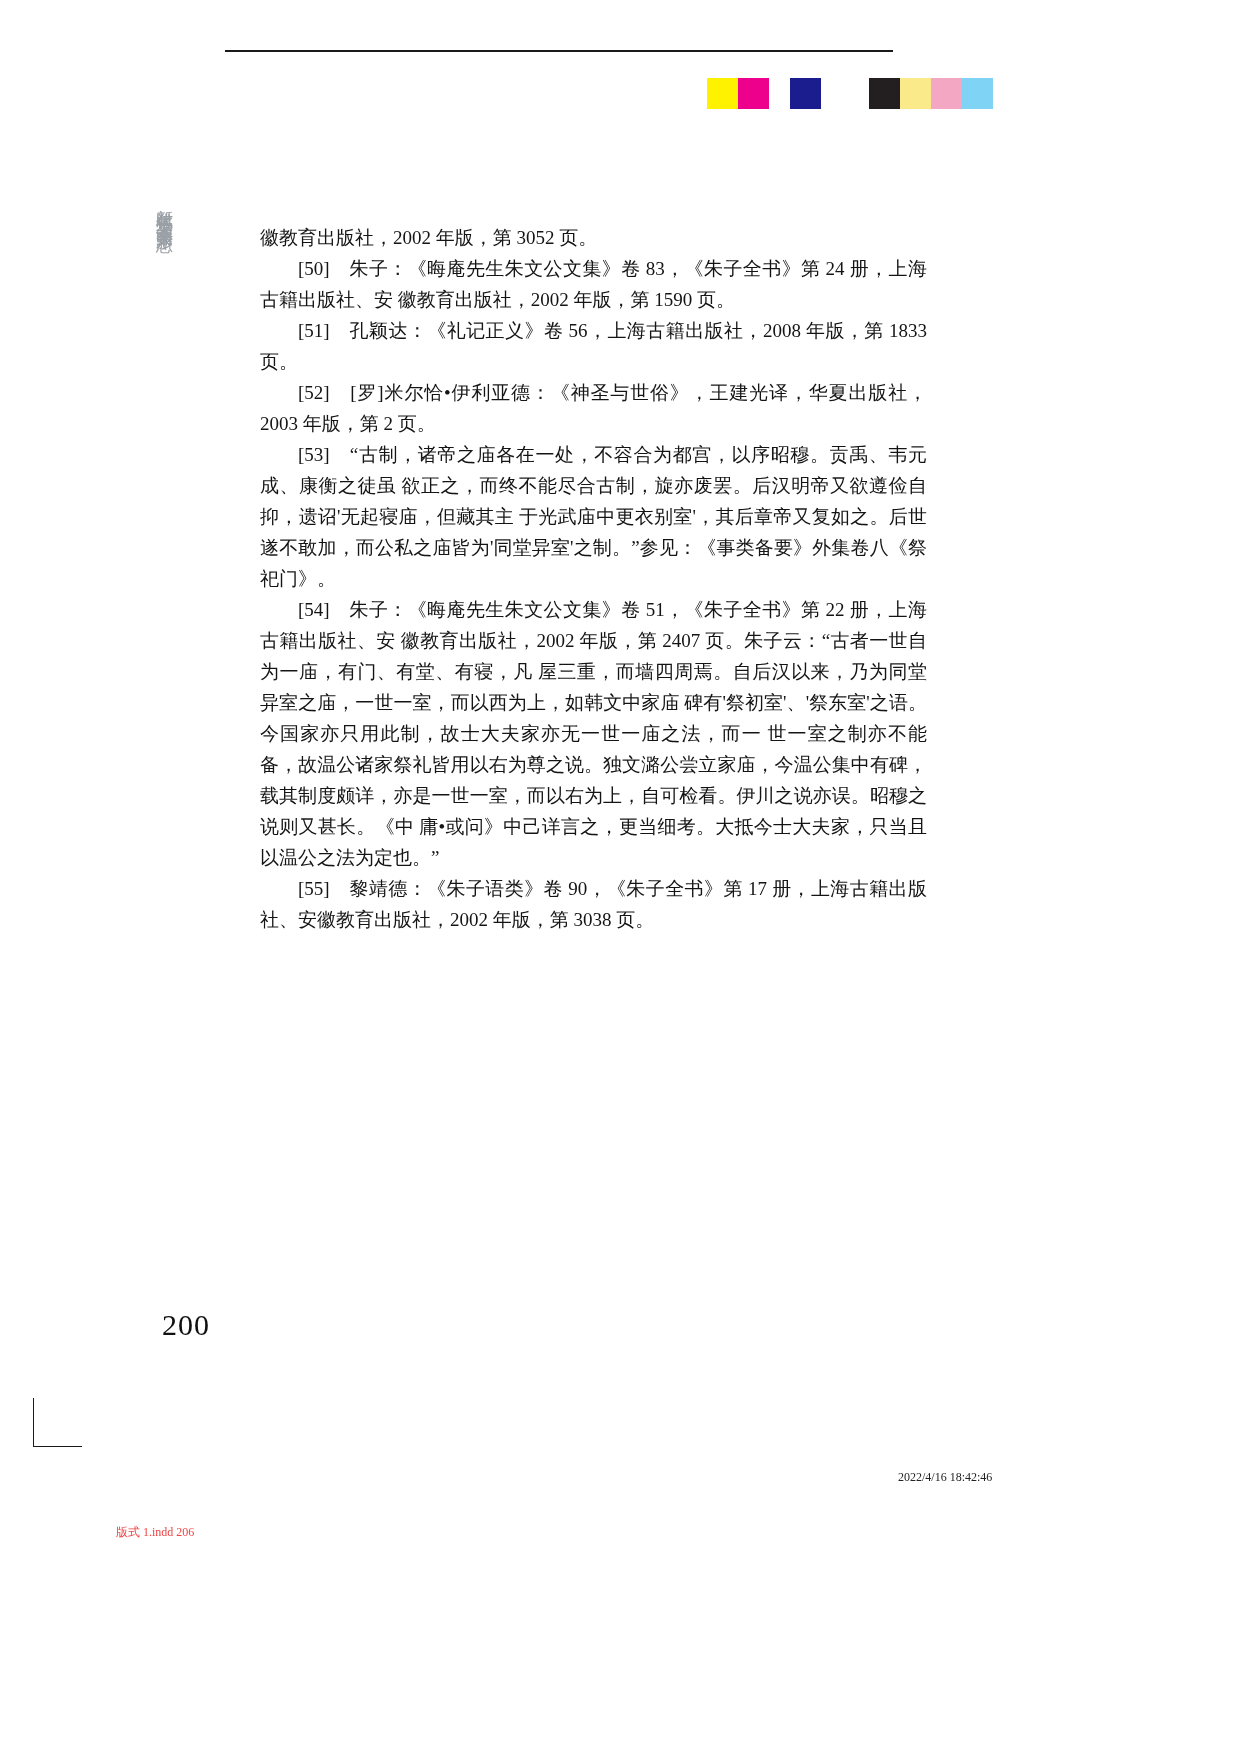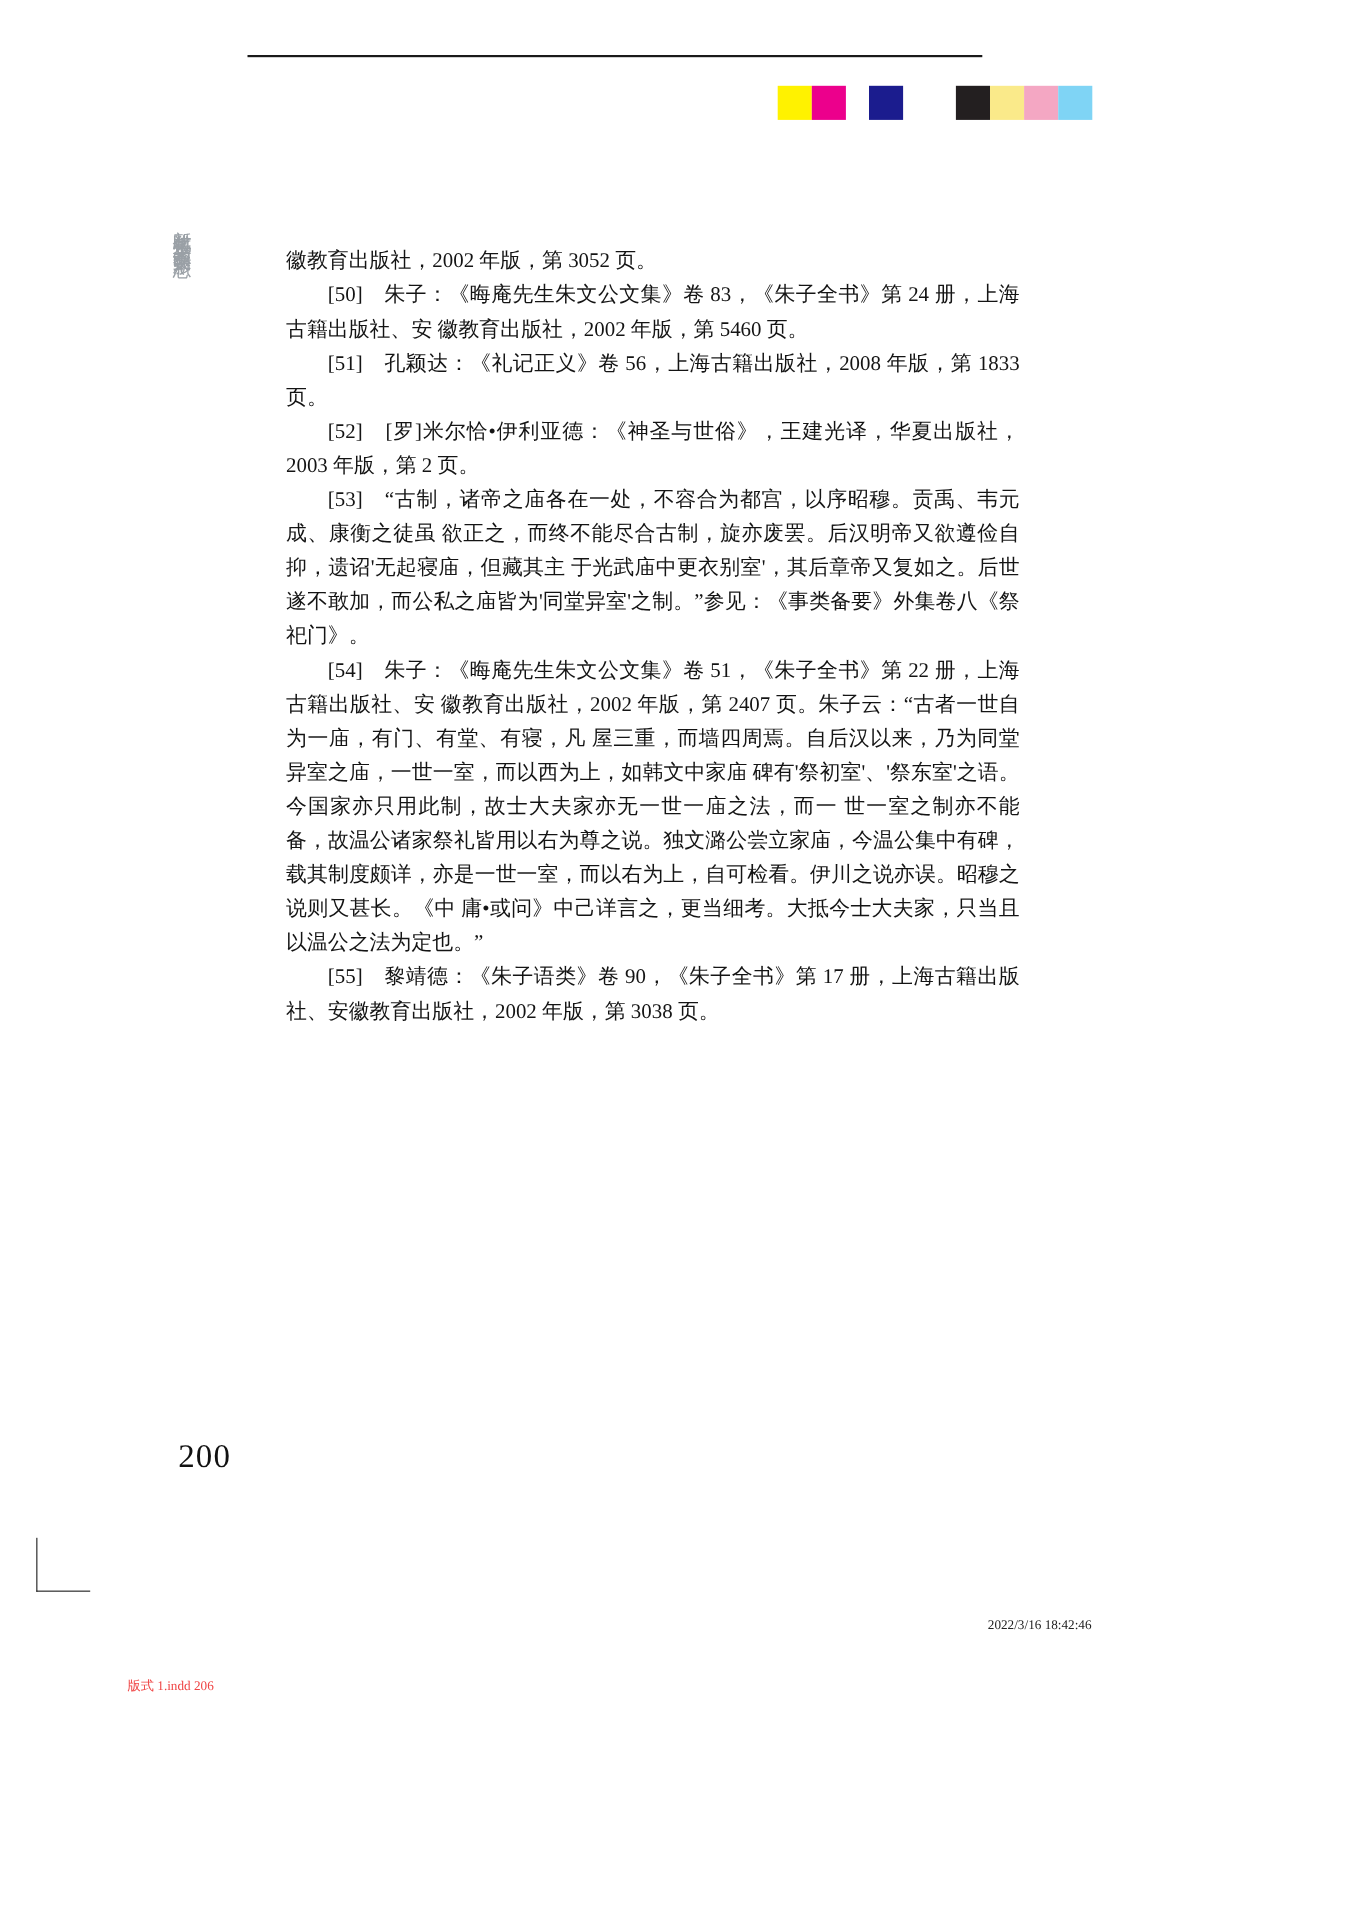--- a/index.html
+++ b/index.html
@@ -134,24 +134,24 @@
   <div class="swatch" style="background:#f4a7c3"></div>
   <div class="swatch" style="background:#7fd4f5"></div>
 </div>
 
 <div class="crop-corner"></div>
 
 <div class="side-title">新时代朱子学与人类文明新形态</div>
 
 <div class="content">
   <p>徽教育出版社，2002 年版，第 3052 页。</p>
-  <p class="indent">[50]　朱子：《晦庵先生朱文公文集》卷 83，《朱子全书》第 24 册，上海古籍出版社、安 徽教育出版社，2002 年版，第 5460 页。</p>
+  <p class="indent">[50]　朱子：《晦庵先生朱文公文集》卷 83，《朱子全书》第 24 册，上海古籍出版社、安 徽教育出版社，2002 年版，第 1590 页。</p>
   <p class="indent">[51]　孔颖达：《礼记正义》卷 56，上海古籍出版社，2008 年版，第 1833 页。</p>
   <p class="indent">[52]　[罗]米尔恰•伊利亚德：《神圣与世俗》，王建光译，华夏出版社，2003 年版，第 2 页。</p>
   <p class="indent">[53]　“古制，诸帝之庙各在一处，不容合为都宫，以序昭穆。贡禹、韦元成、康衡之徒虽 欲正之，而终不能尽合古制，旋亦废罢。后汉明帝又欲遵俭自抑，遗诏'无起寝庙，但藏其主 于光武庙中更衣别室'，其后章帝又复如之。后世遂不敢加，而公私之庙皆为'同堂异室'之制。”参见：《事类备要》外集卷八《祭祀门》。</p>
   <p class="indent">[54]　朱子：《晦庵先生朱文公文集》卷 51，《朱子全书》第 22 册，上海古籍出版社、安 徽教育出版社，2002 年版，第 2407 页。朱子云：“古者一世自为一庙，有门、有堂、有寝，凡 屋三重，而墙四周焉。自后汉以来，乃为同堂异室之庙，一世一室，而以西为上，如韩文中家庙 碑有'祭初室'、'祭东室'之语。今国家亦只用此制，故士大夫家亦无一世一庙之法，而一 世一室之制亦不能备，故温公诸家祭礼皆用以右为尊之说。独文潞公尝立家庙，今温公集中有碑， 载其制度颇详，亦是一世一室，而以右为上，自可检看。伊川之说亦误。昭穆之说则又甚长。《中 庸•或问》中己详言之，更当细考。大抵今士大夫家，只当且以温公之法为定也。”</p>
   <p class="indent">[55]　黎靖德：《朱子语类》卷 90，《朱子全书》第 17 册，上海古籍出版社、安徽教育出版社，2002 年版，第 3038 页。</p>
 </div>
 
 <div class="folio">200</div>
 
 <div class="slug-left">版式 1.indd 206</div>
-<div class="slug-right">2022/3/16 18:42:46</div>
+<div class="slug-right">2022/4/16 18:42:46</div>
 
 </body></html>

